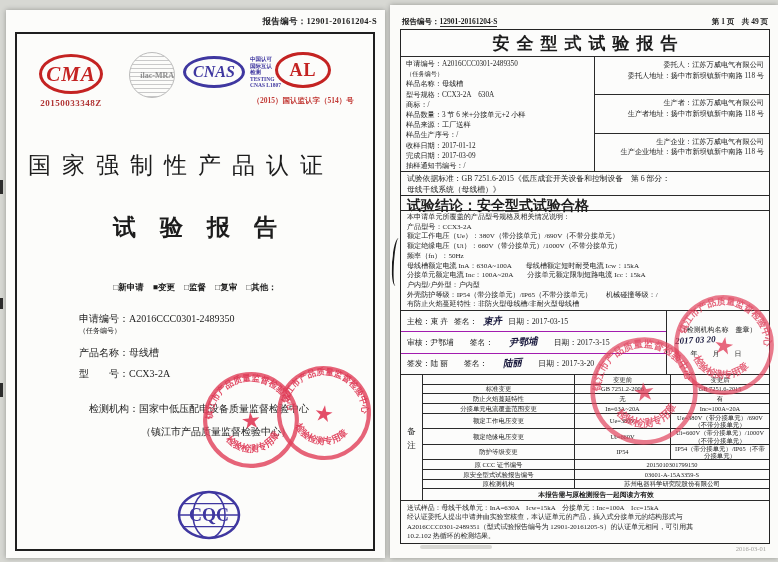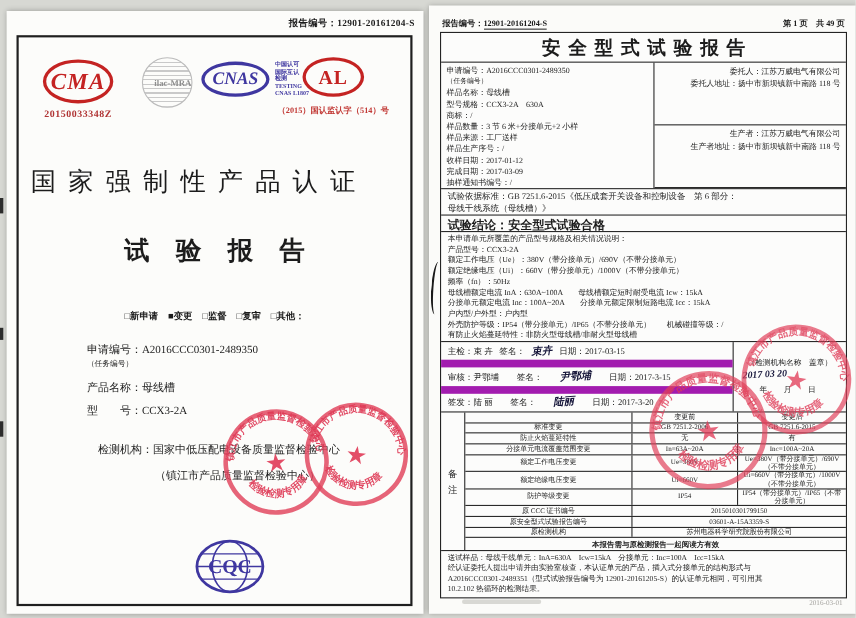--- a/index.html
+++ b/index.html
@@ -47,26 +47,26 @@
   .rtable{position:absolute;left:10px;top:24px;width:368px;border:1.6px solid #242424;background:rgba(255,255,255,.4);}
   .trow{border-bottom:1px solid #2a2a2a;box-sizing:border-box;}
   .rtitle{height:27px;display:flex;align-items:center;justify-content:center;font-size:17px;font-weight:bold;letter-spacing:7px;text-indent:7px;text-align:center;}
   .info{display:flex;height:115px;}
   .info-l{width:194px;border-right:1px solid #2a2a2a;padding:2px 5px;font-size:7.2px;line-height:10.2px;box-sizing:border-box;}
   .info-l .small{font-size:6.2px;}
   .info-r{flex:1;display:flex;flex-direction:column;font-size:7.2px;line-height:10.5px;box-sizing:border-box;}
   .grp{padding:3px 5px;flex:1;box-sizing:border-box;text-align:right;}
   .grp.mid{border-top:1px solid #2a2a2a;border-bottom:1px solid #2a2a2a;}
   .std{padding:2px 6px;font-size:7.8px;line-height:10.5px;height:24px;box-sizing:border-box;}
-  .concl{padding:1px 6px;font-size:11px;font-weight:bold;height:15px;box-sizing:border-box;}
+  .concl{padding:1px 6px;font-size:14px;font-weight:bold;height:15px;box-sizing:border-box;}
   .cover-blk{padding:2px 6px;font-size:7.1px;line-height:9.7px;height:100px;box-sizing:border-box;}
   .sigs{display:flex;height:64px;}
   .sigs-l{flex:1;display:flex;flex-direction:column;border-right:1px solid #2a2a2a;}
   .sigrow{flex:1;display:flex;align-items:center;padding:0 6px;font-size:7.8px;gap:6px;}
-  .sigrow + .sigrow{border-top:7px solid #a21caf;gap:16px;}
+  .sigrow + .sigrow{border-top:1px solid #a21caf;gap:16px;}
   .script{font-style:italic;font-size:9.5px;color:#16163a;transform:rotate(-4deg);font-weight:bold;}
   .sigs-r{width:102px;position:relative;font-size:7px;text-align:center;}
   .seal-note{margin-top:14px;}
   .seal-date{margin-top:14px;letter-spacing:4px;}
   .seal-hw{position:absolute;left:8px;top:24px;font-style:italic;font-size:9px;color:#1a1a3e;transform:rotate(-3deg);font-weight:bold;}
   .remark{display:flex;height:126px;}
   .rm-lbl{width:21px;border-right:1px solid #2a2a2a;display:flex;align-items:center;justify-content:center;
           font-size:8.5px;white-space:pre-line;text-align:center;line-height:14px;}
   .rm-tbl{flex:1;display:flex;flex-direction:column;}
   .rrow{display:flex;border-bottom:1px solid #2a2a2a;box-sizing:border-box;}
@@ -211,20 +211,24 @@
         </div>
         <div class="info-r">
           <div class="grp">
             <div>委托人：江苏万威电气有限公司</div>
             <div>委托人地址：扬中市新坝镇新中南路 118 号</div>
           </div>
           <div class="grp mid">
             <div>生产者：江苏万威电气有限公司</div>
             <div>生产者地址：扬中市新坝镇新中南路 118 号</div>
           </div>
+          <div class="grp">
+            <div>生产企业：江苏万威电气有限公司</div>
+            <div>生产企业地址：扬中市新坝镇新中南路 118 号</div>
+          </div>
         </div>
       </div>
 
       <div class="trow std">
         <div>试验依据标准：GB 7251.6-2015《低压成套开关设备和控制设备　第 6 部分：</div>
         <div>母线干线系统（母线槽）》</div>
       </div>
 
       <div class="trow concl">试验结论：安全型式试验合格</div>
 

